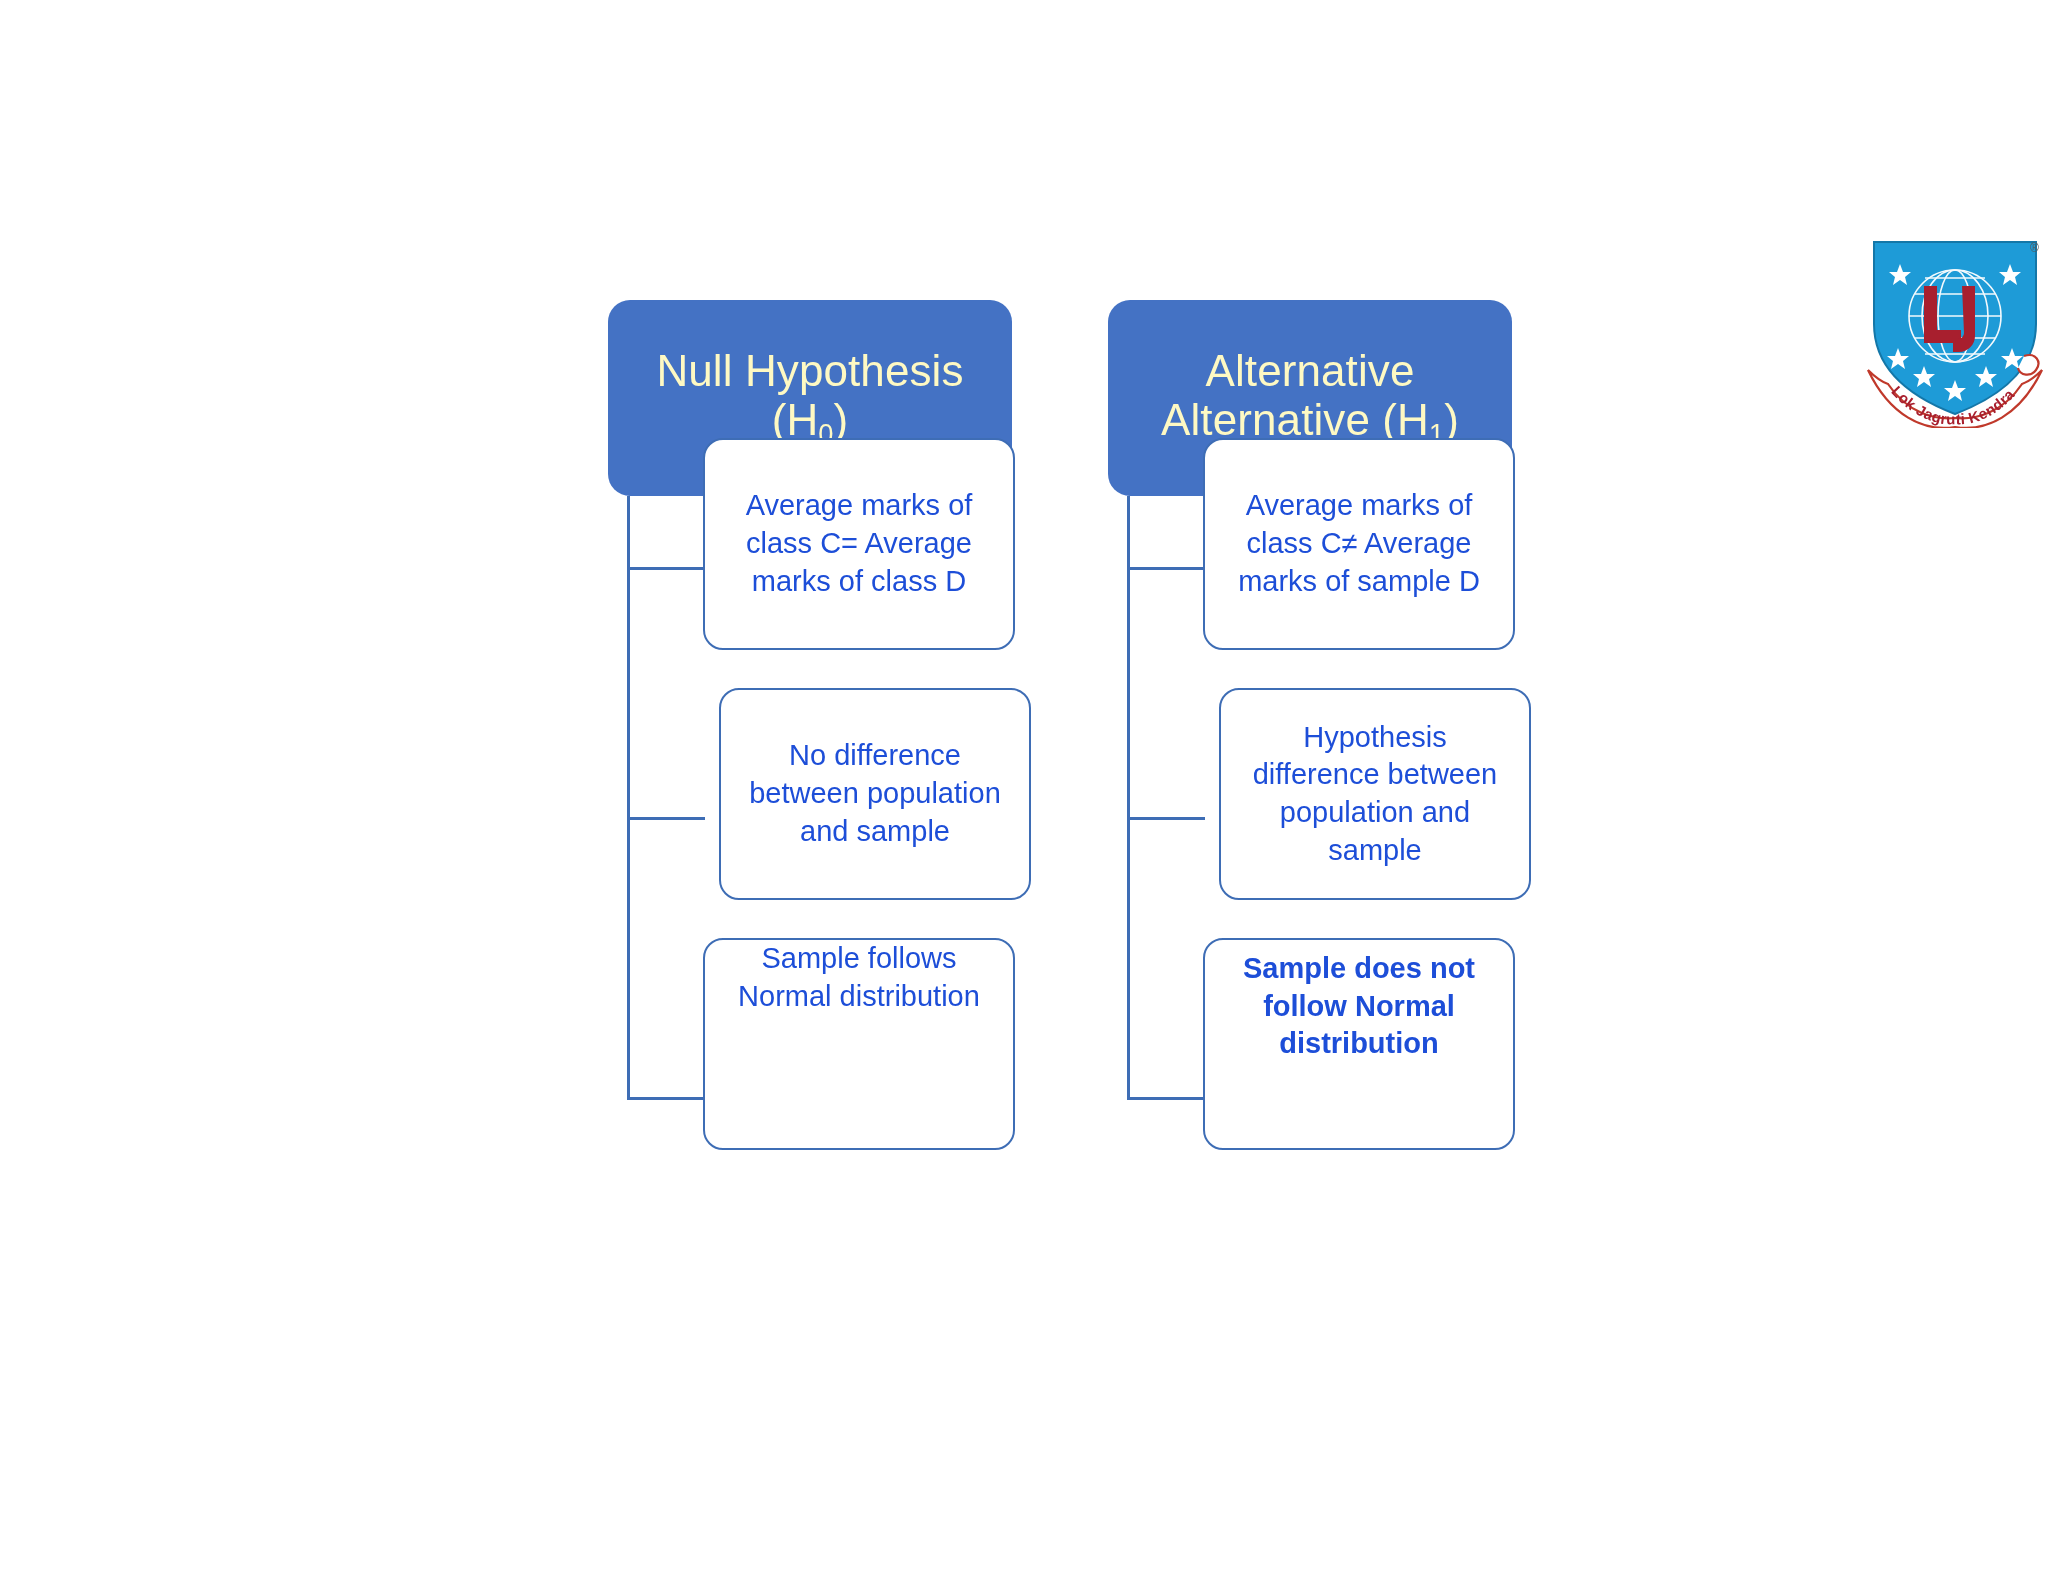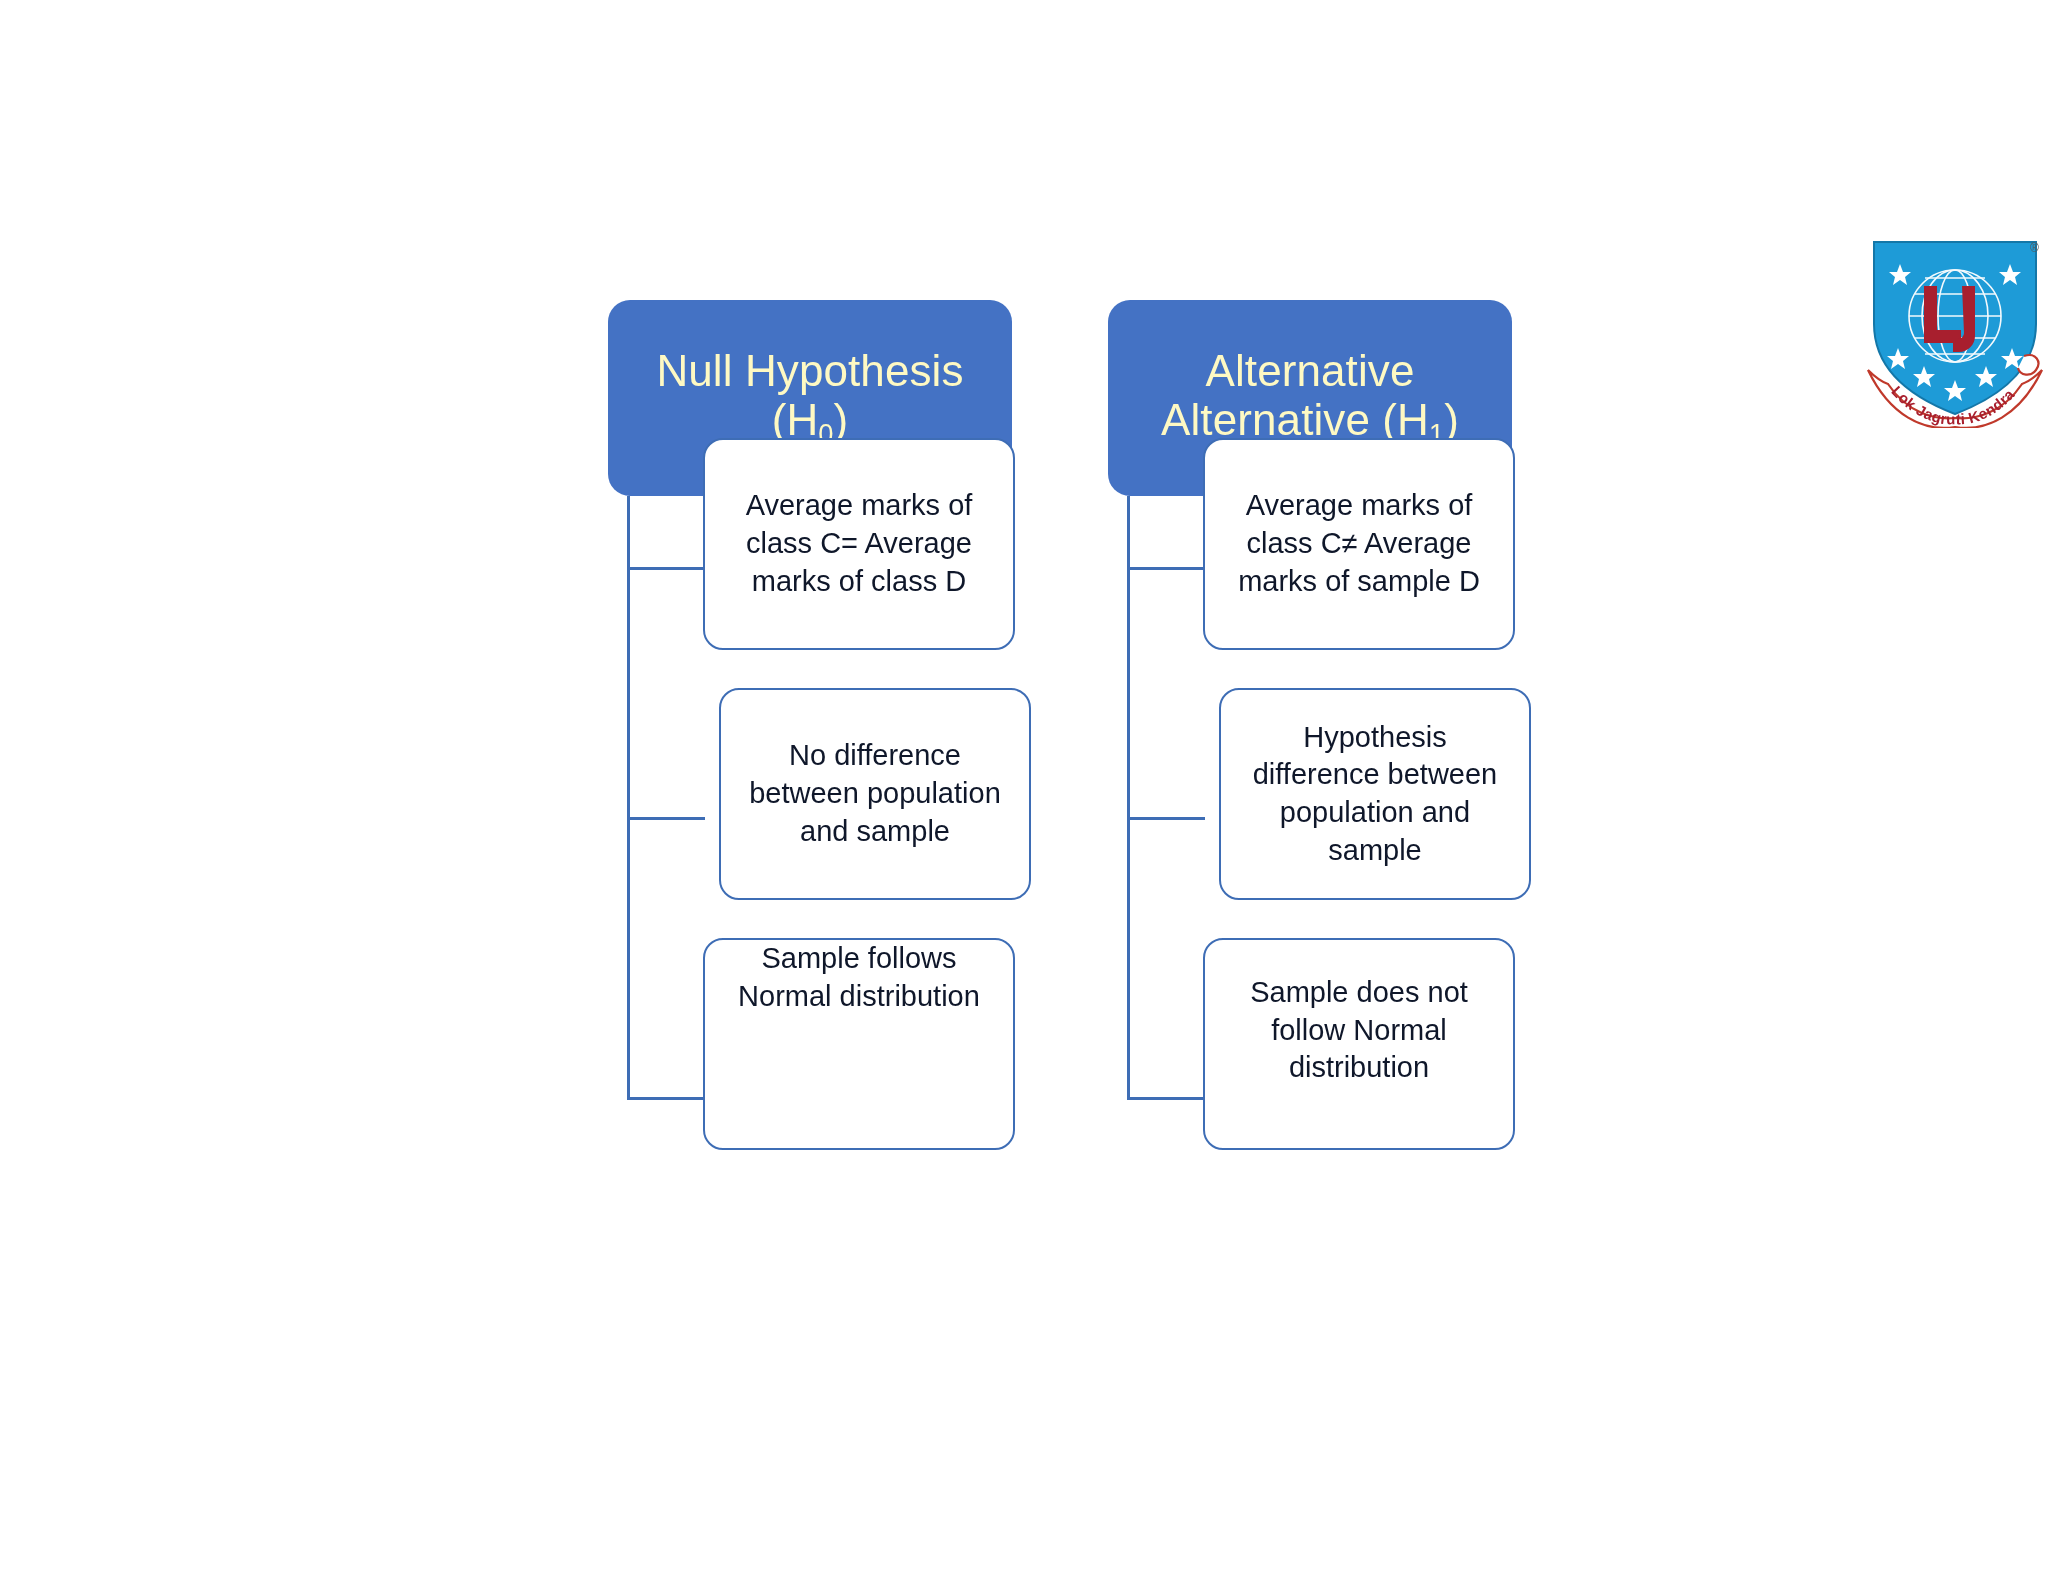--- a/index.html
+++ b/index.html
@@ -99,34 +99,34 @@
   
   .child-box {
     position: absolute;
     left: 103px;
     width: 312px;
     background: #ffffff;
     border: 2.5px solid #3E6DB5;
     border-radius: 20px;
     box-sizing: border-box;
     text-align: center;
-    color: #0f172a;
+    color: #1d4ed8;
     font-size: 29px;
     line-height: 1.30;
   }
   .child-box .ctext {
     display: block;
     padding: 0 18px;
   }
 
   .child-box.c1 { top: 138px; height: 212px; display: flex; align-items: center; justify-content: center; }
   .child-box.c2 { top: 388px; height: 212px; display: flex; align-items: center; justify-content: center; margin-left: 16px; }
   .child-box.c3 { top: 638px; height: 212px; display: flex; align-items: flex-start; justify-content: center; }
   .child-box.c3 .ctext { }
-  .child-box.c3.tall .ctext { padding-top: 34px; }
+  .child-box.c3.tall .ctext { padding-top: 10px; font-weight: bold; }
 </style>
 </head>
 <body>
 
 <div class="slide">
 
   <div class="logo-wrap">
     <svg width="186" height="200" viewBox="0 0 186 200" xmlns="http://www.w3.org/2000/svg">
 
       <path d="M12 14 H174 V96 C174 140 140 168 93 186 C46 168 12 140 12 96 Z" fill="#1E9BD7" stroke="#1477A8" stroke-width="2"></path>

